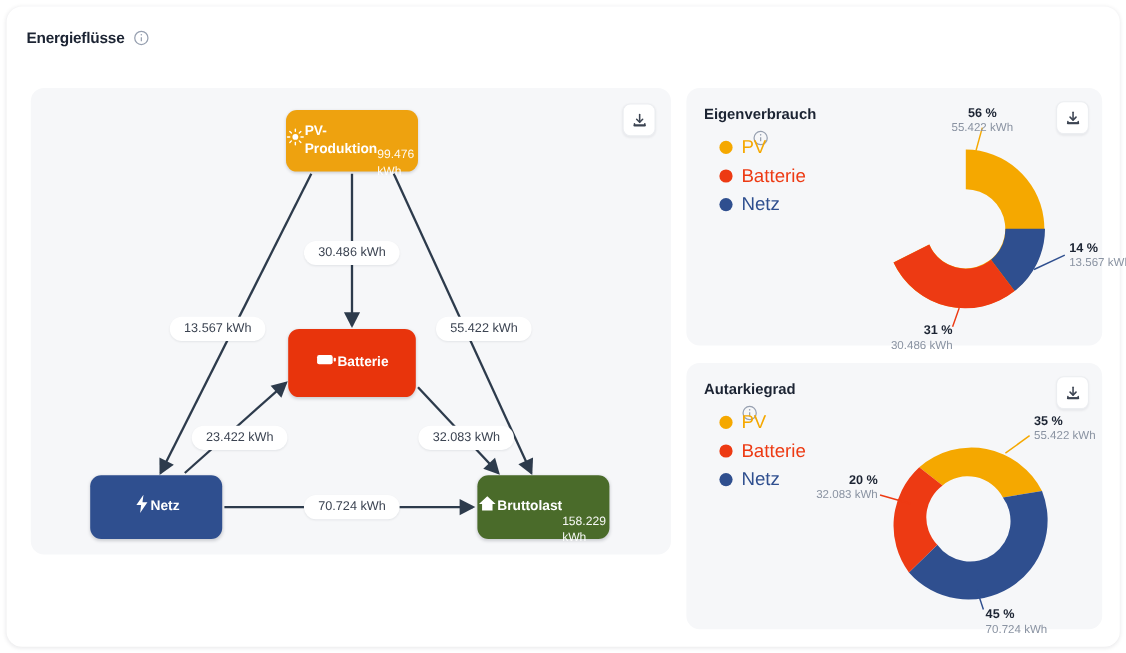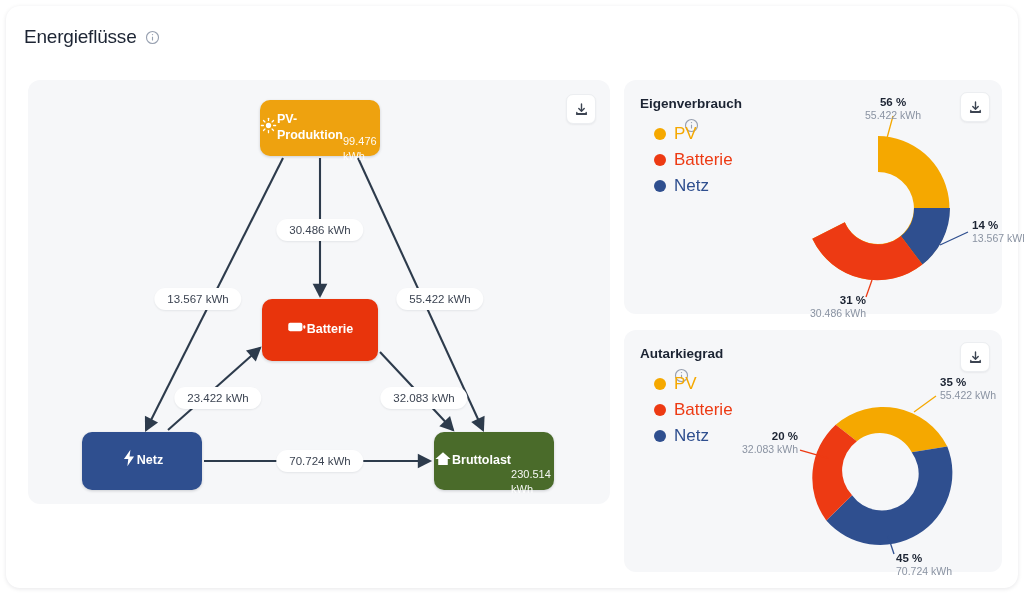--- a/index.html
+++ b/index.html
@@ -16,22 +16,22 @@
     background: #ffffff;
     border-radius: 14px;
     box-shadow: 0 1px 4px rgba(16,24,40,0.10);
   }
   .page-title-row {
     position: absolute;
     left: 18px; top: 20px;
     display: flex; align-items: center; gap: 8px;
   }
   .page-title {
-    font-size: 19px;
-    font-weight: 400;
+    font-size: 14px;
+    font-weight: 700;
     color: #1c2433;
     letter-spacing: -0.2px;
   }
   .info-icon {
     width: 15px; height: 15px;
     display: inline-flex; align-items: center; justify-content: center;
     color: #97a0b0;
   }
   .info-icon svg { width: 15px; height: 15px; display: block; }
 
@@ -204,21 +204,21 @@
       <span class="nlabel">Netz</span>
     </div>
 
     <div class="node node-load">
       <span class="nicon">
         <svg width="18" height="15" viewBox="0 0 20 17" fill="#ffffff">
           <path d="M10 1.4 L18.6 9.2 H15.4 V16 H4.6 V9.2 H1.4 Z"></path>
         </svg>
       </span>
       <span class="nlabel">Bruttolast</span>
-      <span class="nvalue">230.514 kWh</span>
+      <span class="nvalue">158.229 kWh</span>
     </div>
 
     <div class="edge-label" style="left:170px; top:219px;">13.567 kWh</div>
     <div class="edge-label" style="left:292px; top:150px;">30.486 kWh</div>
     <div class="edge-label" style="left:412px; top:219px;">55.422 kWh</div>
     <div class="edge-label" style="left:190px; top:318px;">23.422 kWh</div>
     <div class="edge-label" style="left:396px; top:318px;">32.083 kWh</div>
     <div class="edge-label" style="left:292px; top:381px;">70.724 kWh</div>
   </div>
 

